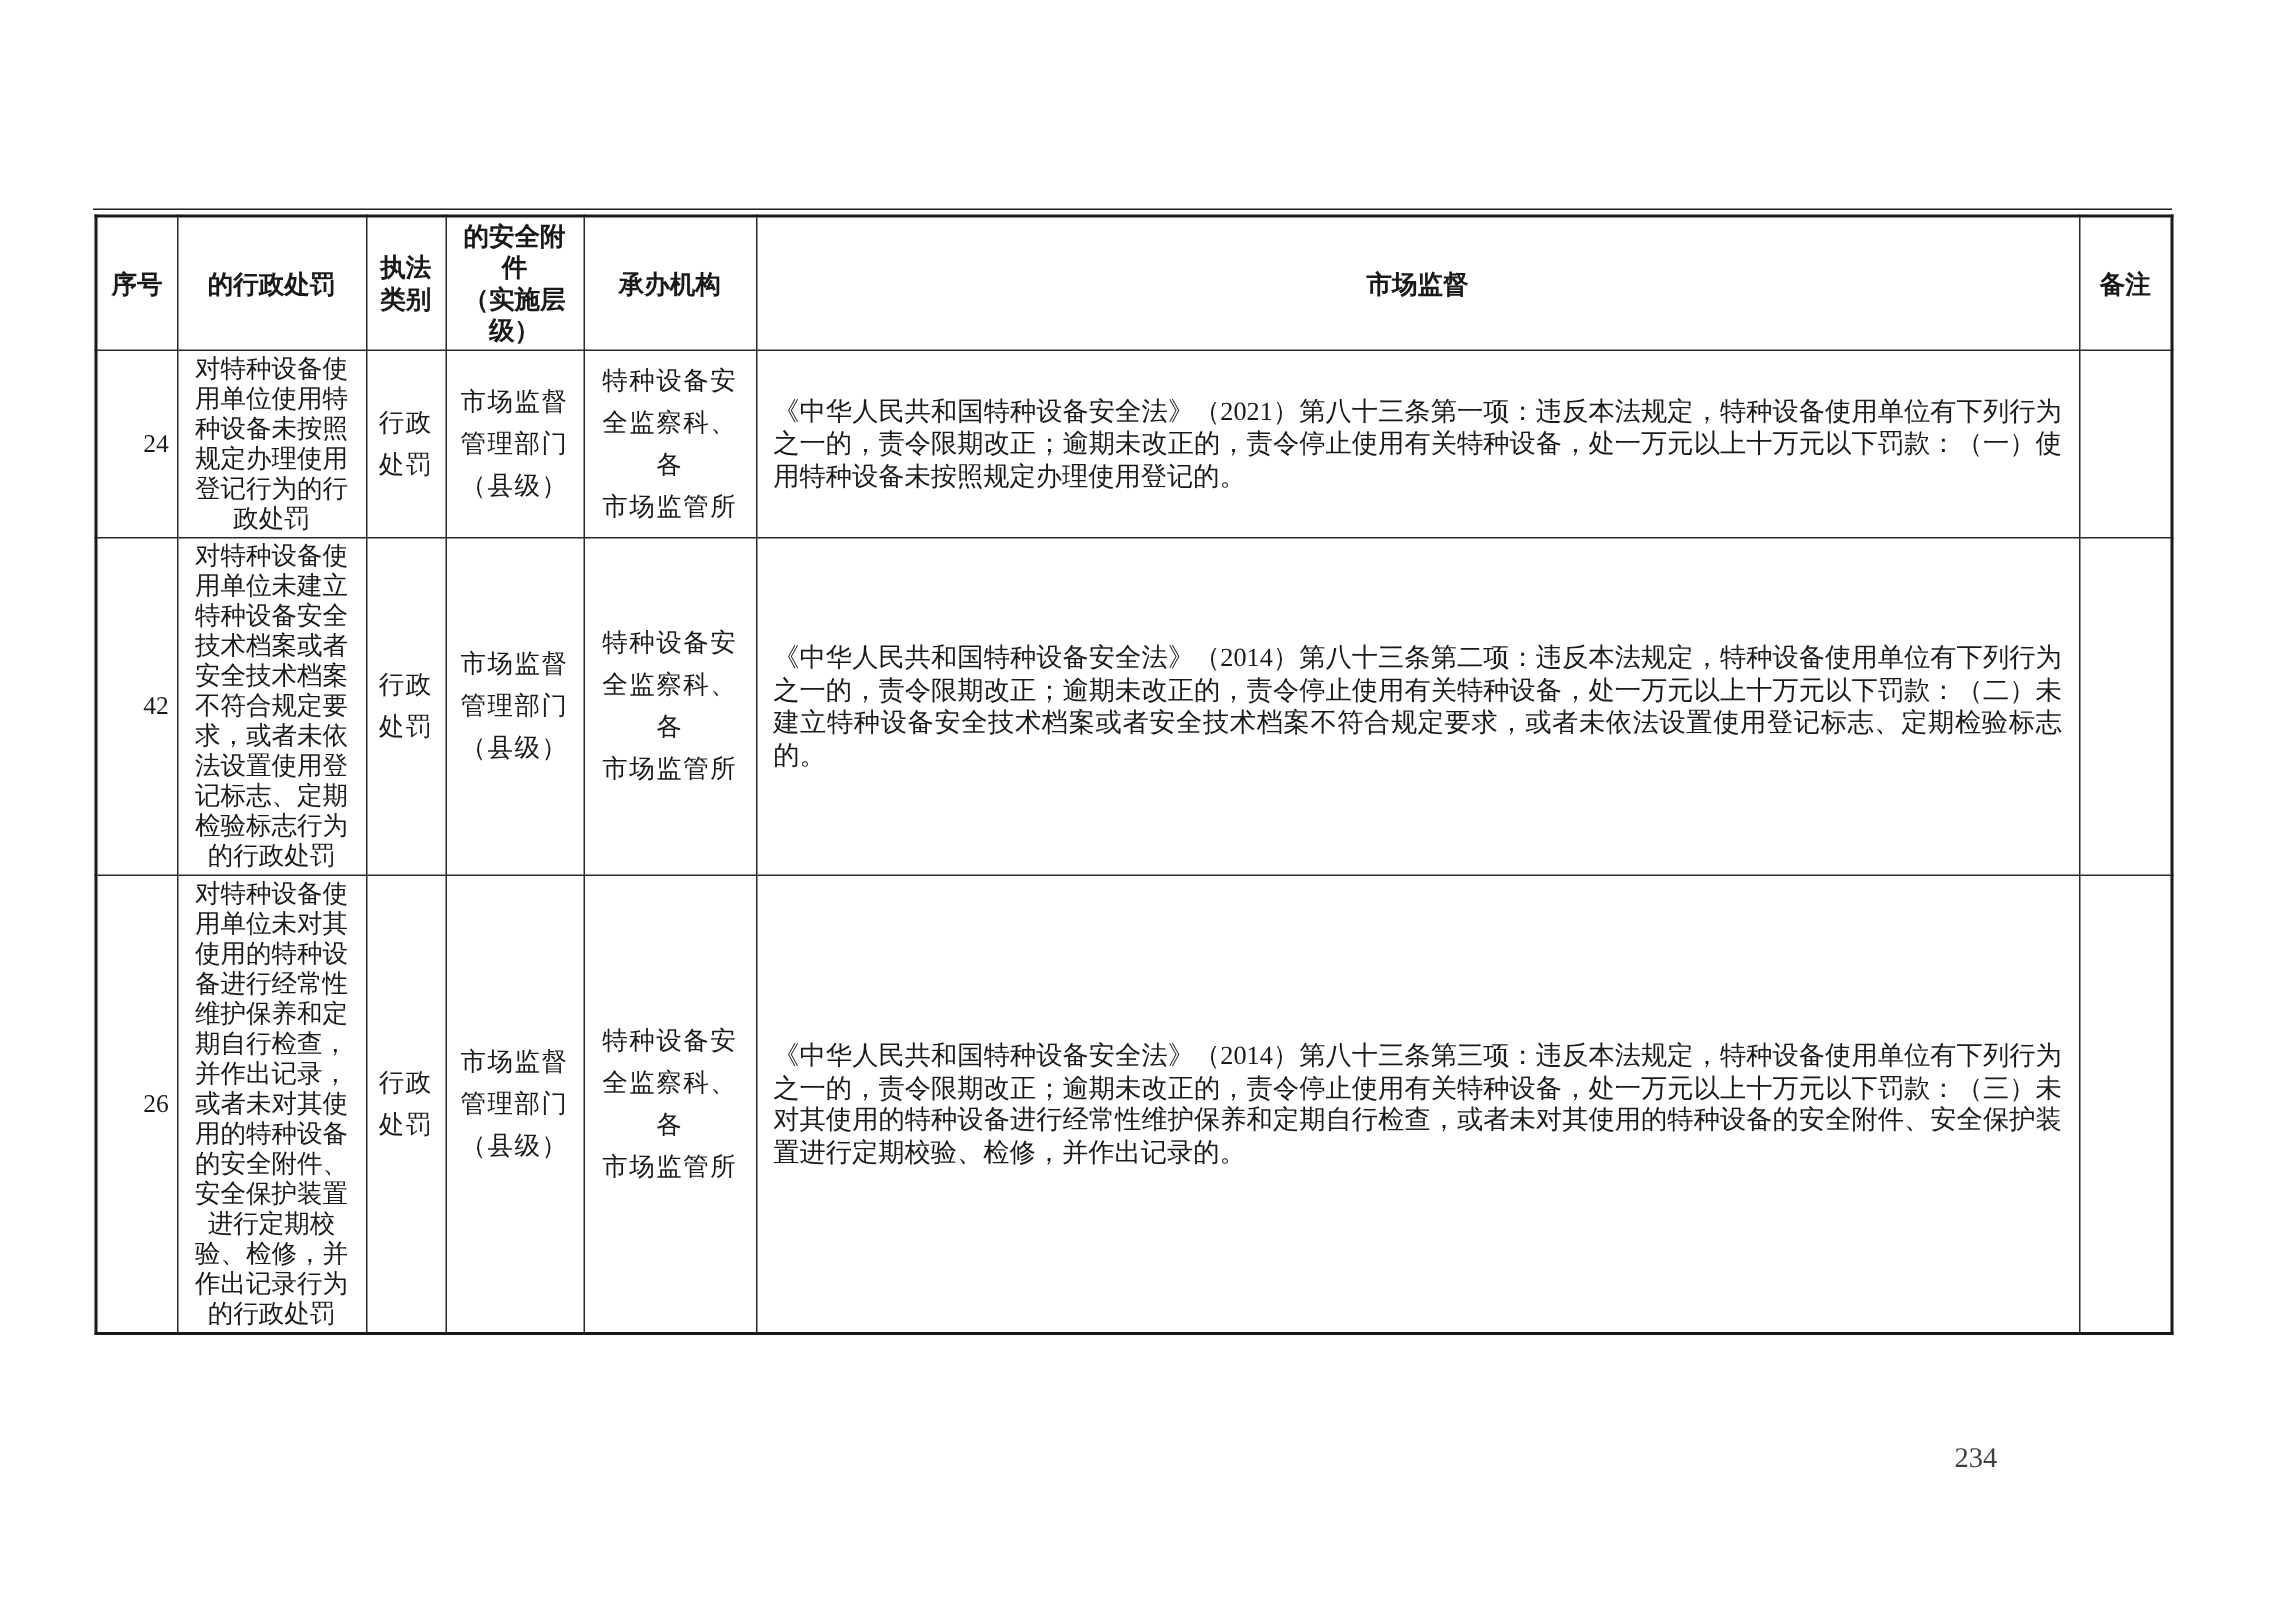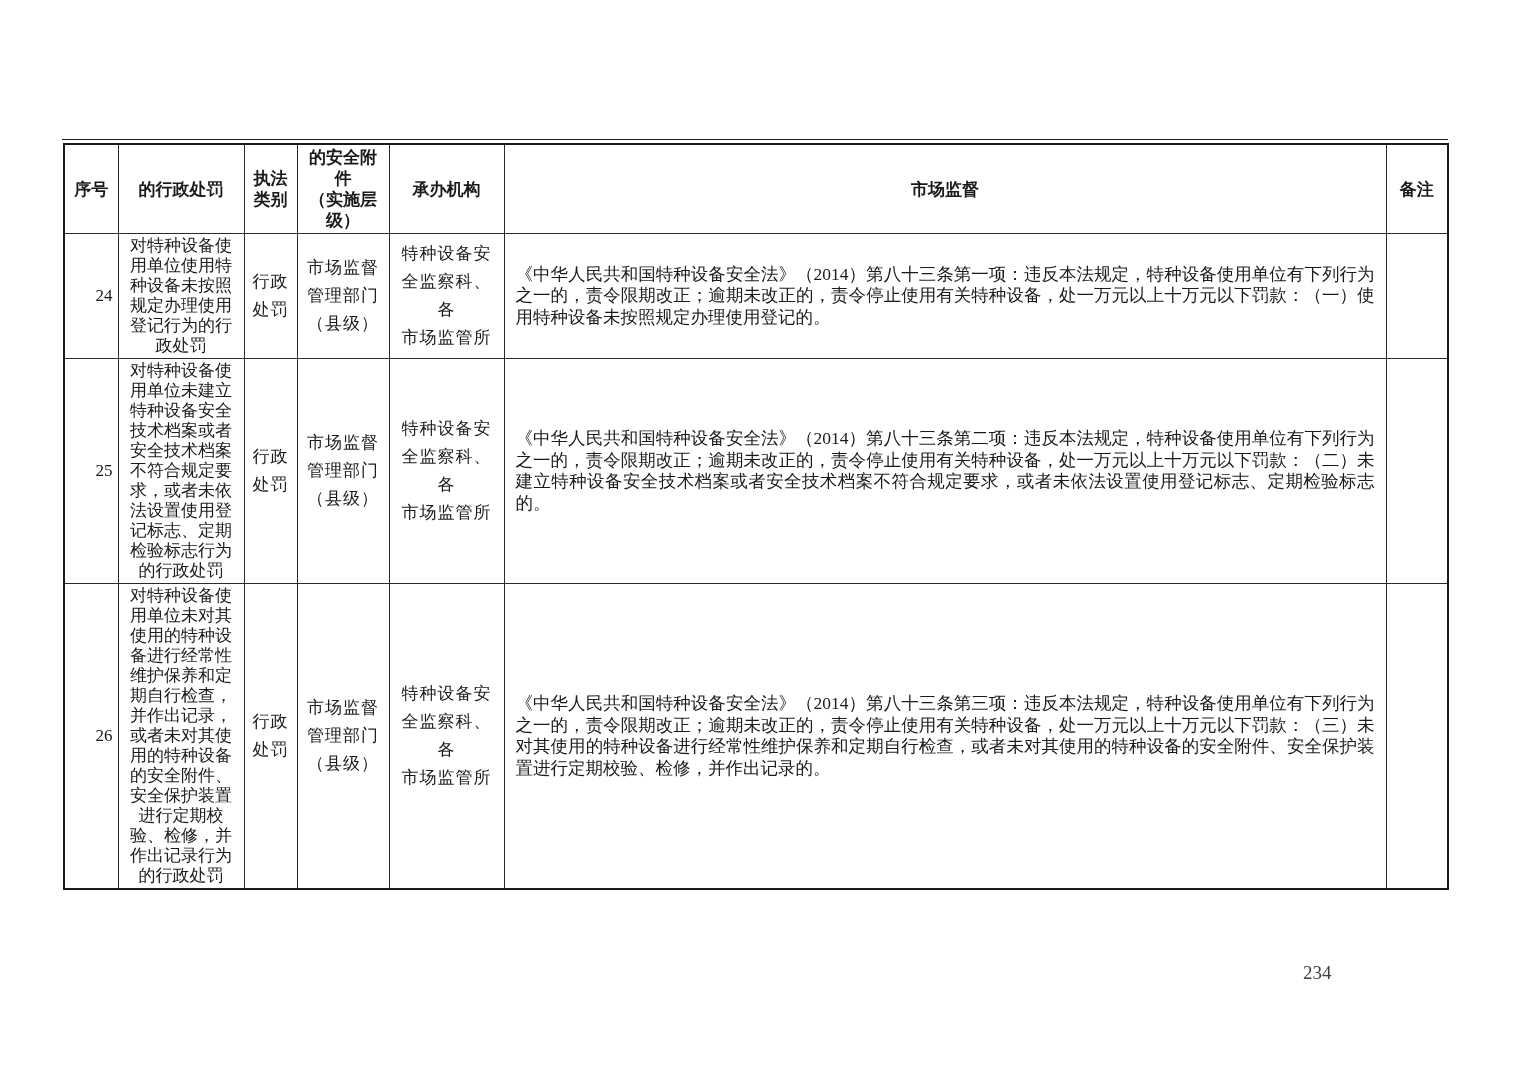--- a/index.html
+++ b/index.html
@@ -115,25 +115,25 @@
 登记行为的行
 政处罚</td>
         <td class="c-cat">行政
 处罚</td>
         <td class="c-subj">市场监督
 管理部门
 （县级）</td>
         <td class="c-organ">特种设备安
 全监察科、各
 市场监管所</td>
-        <td class="c-basis">《中华人民共和国特种设备安全法》（2014）第八十三条第一项：违反本法规定，特种设备使用单位有下列行为之一的，责令限期改正；逾期未改正的，责令停止使用有关特种设备，处一万元以上十万元以下罚款：（一）使用特种设备未按照规定办理使用登记的。</td>
+        <td class="c-basis">《中华人民共和国特种设备安全法》（2021）第八十三条第一项：违反本法规定，特种设备使用单位有下列行为之一的，责令限期改正；逾期未改正的，责令停止使用有关特种设备，处一万元以上十万元以下罚款：（一）使用特种设备未按照规定办理使用登记的。</td>
         <td class="c-remark"></td>
       </tr>
       <tr class="r-25">
-        <td class="c-seq">25</td>
+        <td class="c-seq">42</td>
         <td class="c-name">对特种设备使
 用单位未建立
 特种设备安全
 技术档案或者
 安全技术档案
 不符合规定要
 求，或者未依
 法设置使用登
 记标志、定期
 检验标志行为

